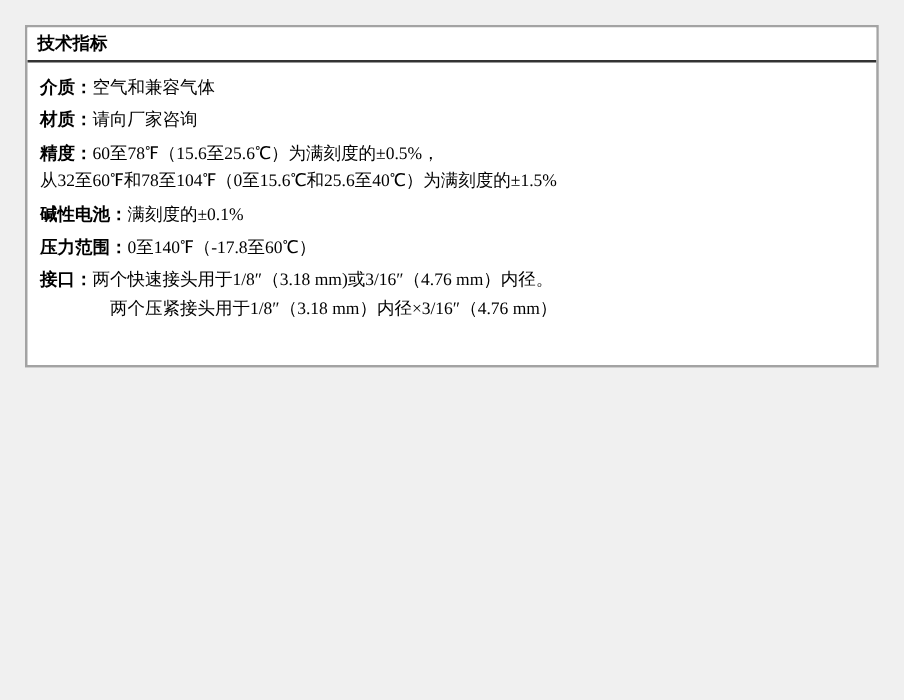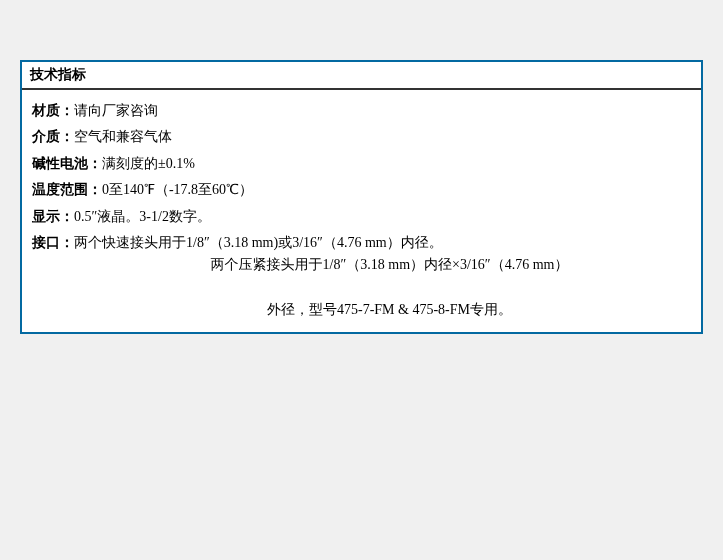--- a/index.html
+++ b/index.html
@@ -13,23 +13,22 @@
       display: flex;
       justify-content: center;
       align-items: flex-start;
       padding: 20px;
       font-family: "SimSun", "宋体", serif;
       font-size: 14px;
     }
 
     .specs-table {
       width: 683px;
-      border: 2px solid #0369a1;
+      border: 2px solid #a3a3a3;
       background: #fff;
-      margin-top: 40px;
     }
 
     .table-header {
       background: #fff;
       border-bottom: 2px solid #333;
       padding: 4px 8px;
       font-weight: bold;
       font-size: 14px;
     }
 
@@ -46,64 +45,63 @@
       font-weight: bold;
     }
 
     .spec-value {
       font-weight: normal;
     }
 
     .indent {
       margin-left: 4em;
       display: block;
-      text-align: center;
     }
 
     .last-row {
       margin-top: 4px;
     }
   </style>
 </head>
 <body>
 
 <div class="specs-table">
   <div class="table-header">
     <span>技术指标</span>
   </div>
   <div class="table-body">
 
     <div class="spec-row">
+      <span class="spec-label">介质：</span><span class="spec-value">空气和兼容气体</span>
+    </div>
+
+    <div class="spec-row">
       <span class="spec-label">材质：</span><span class="spec-value">请向厂家咨询</span>
     </div>
 
     <div class="spec-row">
-      <span class="spec-label">介质：</span><span class="spec-value">空气和兼容气体</span>
+      <span class="spec-label">精度：</span><span class="spec-value">60至78℉（15.6至25.6℃）为满刻度的±0.5%，</span><br>
+      <span class="spec-value">从32至60℉和78至104℉（0至15.6℃和25.6至40℃）为满刻度的±1.5%</span>
     </div>
-
 
     <div class="spec-row">
       <span class="spec-label">碱性电池：</span><span class="spec-value">满刻度的±0.1%</span>
     </div>
 
 
     <div class="spec-row">
-      <span class="spec-label">温度范围：</span><span class="spec-value">0至140℉（-17.8至60℃）</span>
+      <span class="spec-label">压力范围：</span><span class="spec-value">0至140℉（-17.8至60℃）</span>
     </div>
 
 
 
-    <div class="spec-row">
-      <span class="spec-label">显示：</span><span class="spec-value">0.5″液晶。3-1/2数字。</span>
-    </div>
 
 
 
 
     <div class="spec-row">
       <span class="spec-label">接口：</span><span class="spec-value">两个快速接头用于1/8″（3.18 mm)或3/16″（4.76 mm）内径。</span><br>
       <span class="indent spec-value">两个压紧接头用于1/8″（3.18 mm）内径×3/16″（4.76 mm）</span><br>
-      <span class="indent spec-value">外径，型号475-7-FM &amp; 475-8-FM专用。</span>
     </div>
 
 
   </div>
 </div>
 
 </body></html>

